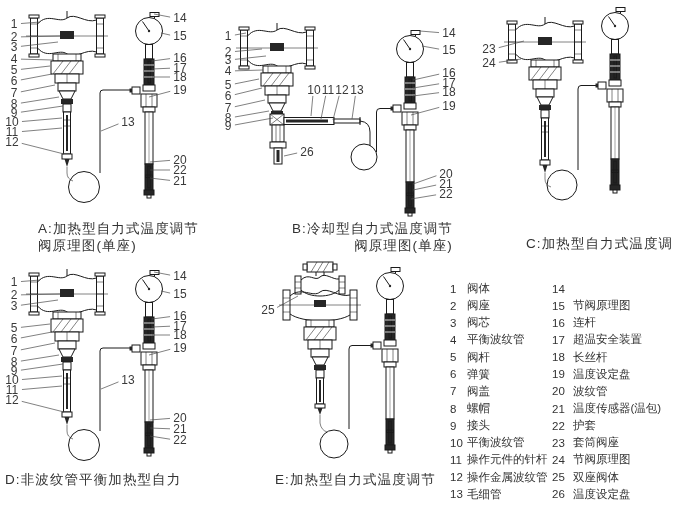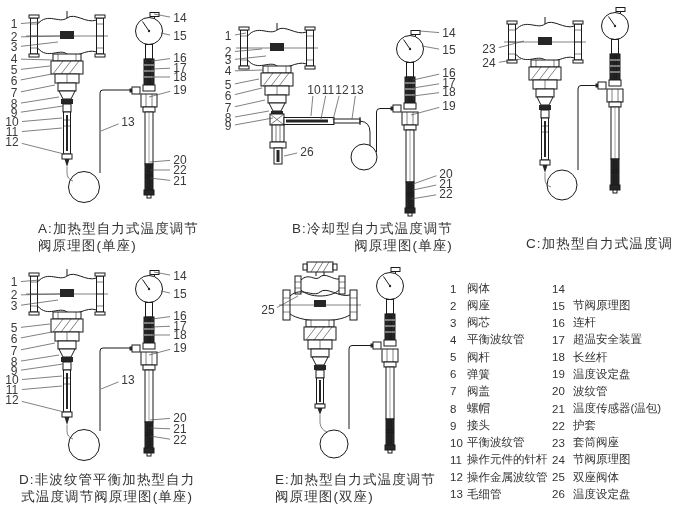--- a/index.html
+++ b/index.html
@@ -345,27 +345,25 @@
     <div>A:加热型自力式温度调节</div>
     <div>阀原理图(单座)</div>
   </div>
   <div class="caption" style="left:292px;top:221px;text-align:right;">
     <div>B:冷却型自力式温度调节</div>
     <div>阀原理图(单座)</div>
   </div>
   <div class="caption" style="left:518px;top:236px;margin-left:8px;">
     <div>C:加热型自力式温度调</div>
   </div>
-  <div class="caption" style="left:19px;top:472px;text-align:center;">
+  <div class="caption" style="left:5px;top:472px;">
     <div>D:非波纹管平衡加热型自力</div>
-    <div>式温度调节阀原理图(单座)</div>
   </div>
   <div class="caption" style="left:275px;top:472px;">
     <div>E:加热型自力式温度调节</div>
-    <div>阀原理图(双座)</div>
   </div>
 
   <div class="legend">
     <div class="legend-col c1">
         <div class="legend-row">
           <span class="lnum">1</span>
           <span class="llab">阀体</span>
         </div>
         <div class="legend-row">
           <span class="lnum">2</span>

